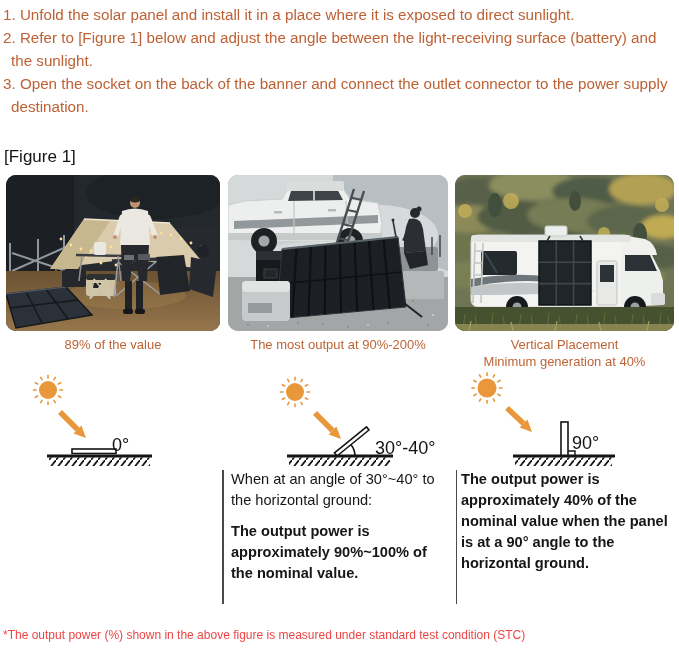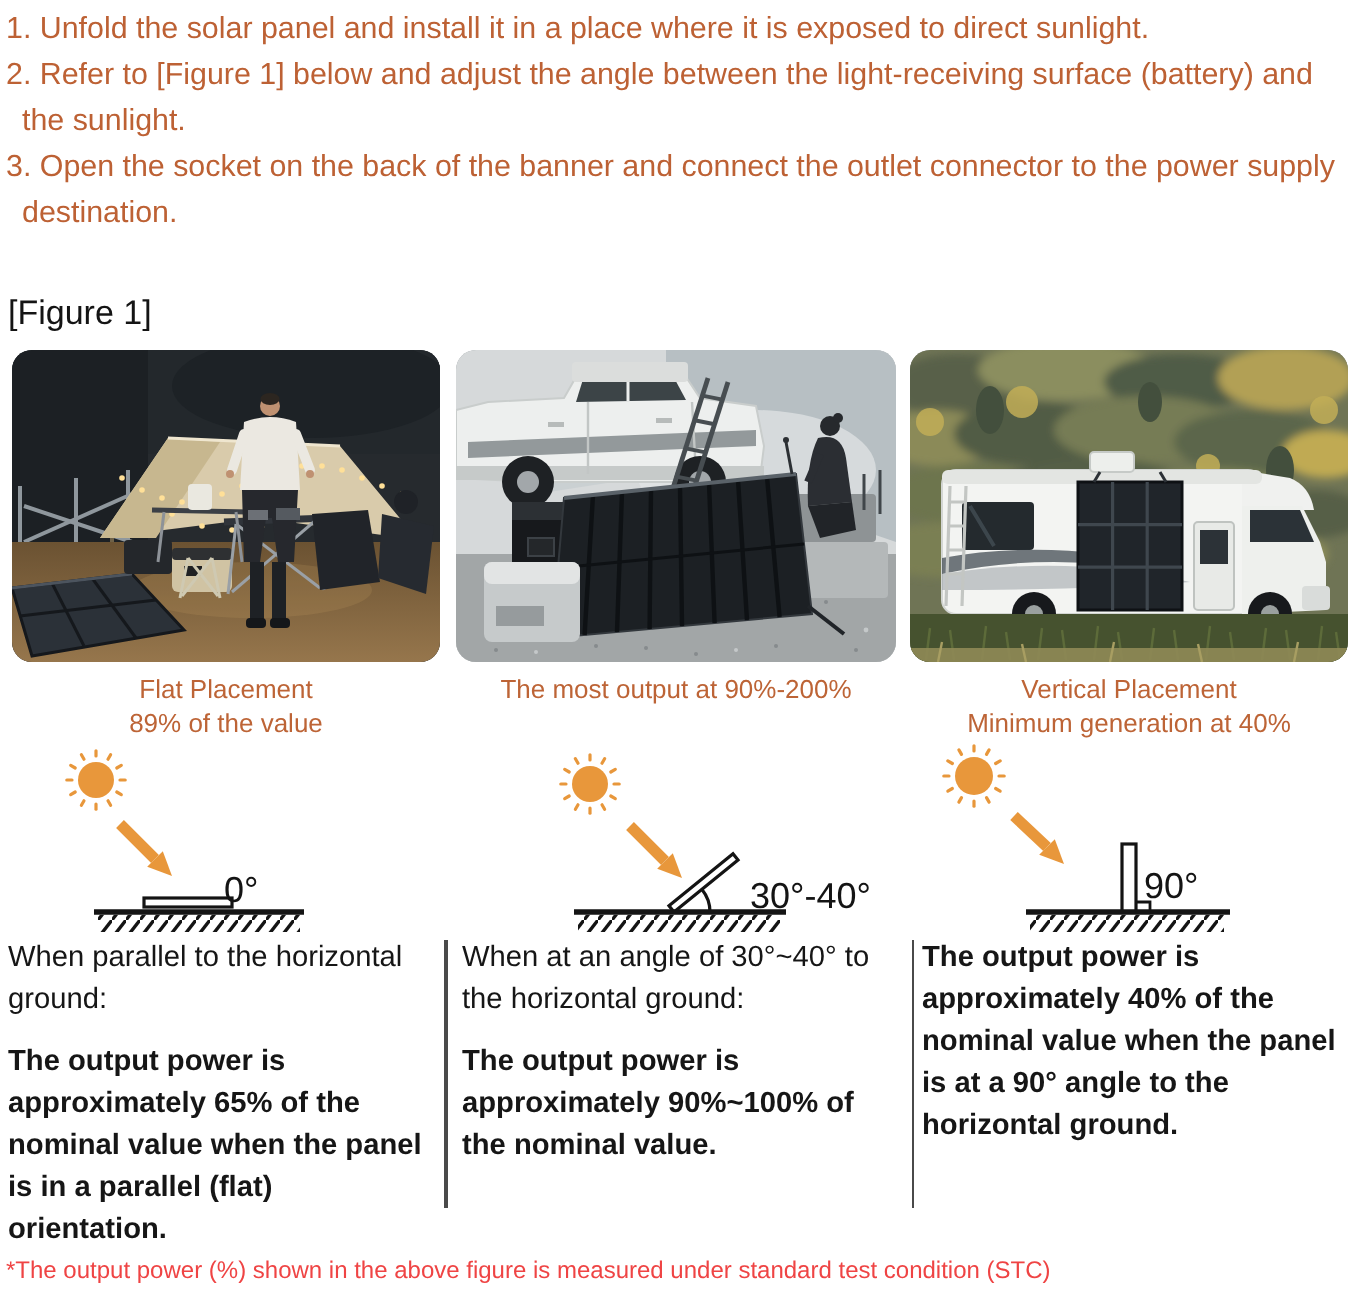--- a/index.html
+++ b/index.html
@@ -350,21 +350,20 @@
         <line x1="14" y1="156" x2="16" y2="146"></line>
           <line x1="58" y1="156" x2="56" y2="147"></line>
         <line x1="100" y1="156" x2="102" y2="146"></line>
           <line x1="146" y1="156" x2="144" y2="147"></line>
         <line x1="192" y1="156" x2="194" y2="146"></line>
       </g>
     </svg>
   </div>
 
   <div class="caption cap1">
-    <div>Flat Placement</div>
     <div>89% of the value</div>
   </div>
   <div class="caption cap2">
     <div>The most output at 90%-200%</div>
   </div>
   <div class="caption cap3">
     <div>Vertical Placement</div>
     <div>Minimum generation at 40%</div>
   </div>
 
@@ -459,24 +458,20 @@
     <rect x="106" y="52" width="7" height="34" fill="#fff" stroke="#141414" stroke-width="1.6"></rect>
     <path d="M113,81 L120,81 L120,86" fill="none" stroke="#141414" stroke-width="1.4"></path>
     <text x="117" y="79" font-size="18" fill="#141414">90°</text>
     <line x1="58" y1="86" x2="160" y2="86" stroke="#141414" stroke-width="2.8"></line>
     <rect x="60" y="87.4" width="97" height="8.6" fill="url(#h3)"></rect>
   </svg>
 
   <div class="vdiv vdiv1"></div>
   <div class="vdiv vdiv2"></div>
 
-  <div class="desc desc1">
-    <p class="intro">When parallel to the horizontal ground:</p>
-    <p class="boldp">The output power is approximately 65% of the nominal value when the panel is in a parallel (flat) orientation.</p>
-  </div>
   <div class="desc desc2">
     <p class="intro">When at an angle of 30°~40° to the horizontal ground:</p>
     <p class="boldp">The output power is approximately 90%~100% of the nominal value.</p>
   </div>
   <div class="desc desc3">
     <p class="boldp">The output power is approximately 40% of the nominal value when the panel is at a 90° angle to the horizontal ground.</p>
   </div>
 
   <div class="footnote">*The output power (%) shown in the above figure is measured under standard test condition (STC)</div>
 </div>

